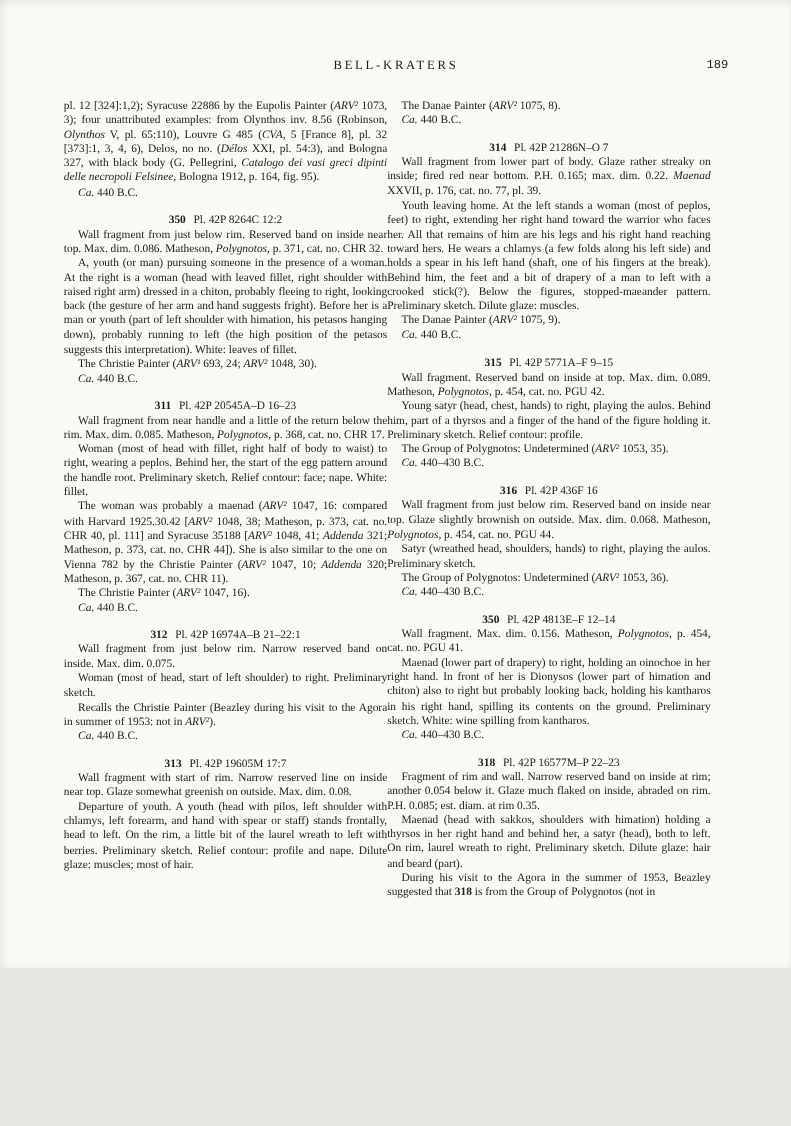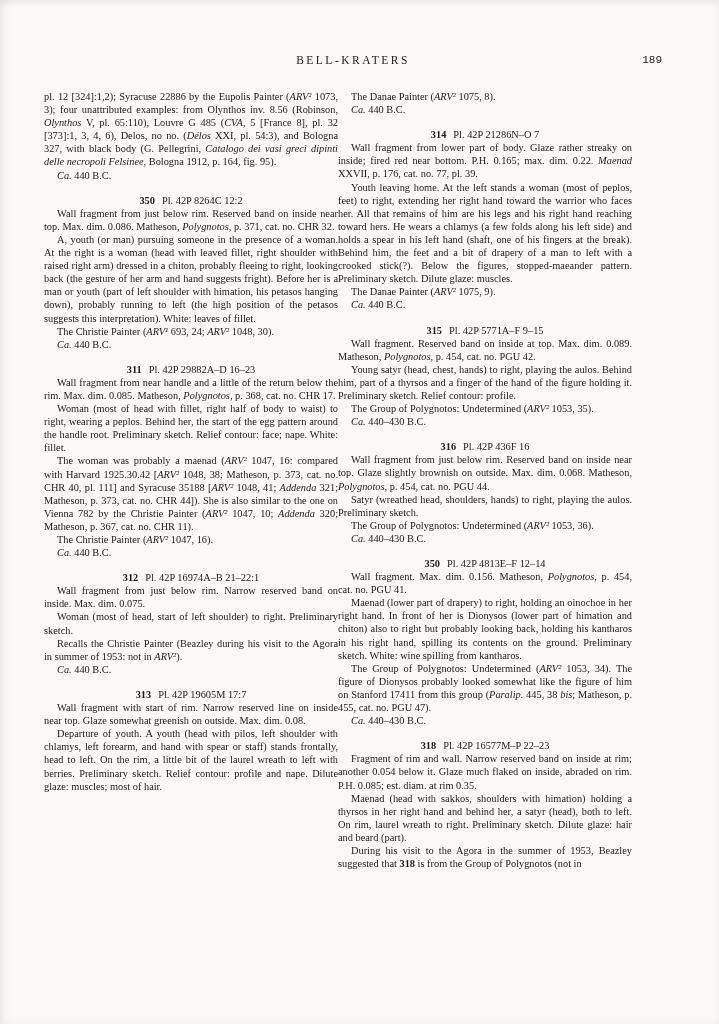--- a/index.html
+++ b/index.html
@@ -2,25 +2,25 @@
 <html lang="en" style="--paper: #faf9f5; --ink: #1c1b18;"><head>
 <meta charset="utf-8">
 <style>
   * { margin:0; padding:0; box-sizing:border-box; }
   html,body { width:719px; height:1024px; }
   body {
     background:#e8e6e0;
     font-family:"Liberation Serif","DejaVu Serif",serif;
   }
   .page {
-    width:719px; height:1024px;
+    width:719px; height:880px;
     background:var(--paper,#faf9f5);
     color:var(--ink,#1c1b18);
     position:relative;
-    padding:54px 57px 24px 44px;
+    padding:54px 57px 24px 58px;
     overflow:hidden;
     box-shadow: inset 4px 0 8px rgba(0,0,0,0.05), inset 0 4px 6px rgba(0,0,0,0.04);
   }
   .page-header {
     position:relative;
     text-align:center;
     font-size:11.5px;
     letter-spacing:2.5px;
     margin-bottom:24px;
     white-space:nowrap;
@@ -72,21 +72,21 @@
             <span class="entry-grid">C 12:2</span>
           </div>
           <p>Wall fragment from just below rim. Reserved band on inside near top. Max. dim. 0.086. Matheson, <i>Polygnotos</i>, p. 371, cat. no. CHR 32.</p>
           <p>A, youth (or man) pursuing someone in the presence of a woman. At the right is a woman (head with leaved fillet, right shoulder with raised right arm) dressed in a chiton, probably fleeing to right, looking back (the gesture of her arm and hand suggests fright). Before her is a man or youth (part of left shoulder with himation, his petasos hanging down), probably running to left (the high position of the petasos suggests this interpretation). White: leaves of fillet.</p>
           <p>The Christie Painter (<i>ARV¹</i> 693, 24; <i>ARV²</i> 1048, 30).</p>
           <p><i>Ca.</i> 440 B.C.</p>
         </div>
         <div class="block entry">
           <div class="entry-head">
             <span class="eh-left"><span class="entry-num">311</span><span class="entry-plate">Pl. 42</span></span>
-            <span class="entry-inv">P 29882</span>
+            <span class="entry-inv">P 20545</span>
             <span class="entry-grid">A–D 16–23</span>
           </div>
           <p>Wall fragment from near handle and a little of the return below the rim. Max. dim. 0.085. Matheson, <i>Polygnotos</i>, p. 368, cat. no. CHR 17.</p>
           <p>Woman (most of head with fillet, right half of body to waist) to right, wearing a peplos. Behind her, the start of the egg pattern around the handle root. Preliminary sketch. Relief contour: face; nape. White: fillet.</p>
           <p>The woman was probably a maenad (<i>ARV²</i> 1047, 16: compared with Harvard 1925.30.42 [<i>ARV²</i> 1048, 38; Matheson, p. 373, cat. no. CHR 40, pl. 111] and Syracuse 35188 [<i>ARV²</i> 1048, 41; <i>Addenda</i> 321; Matheson, p. 373, cat. no. CHR 44]). She is also similar to the one on Vienna 782 by the Christie Painter (<i>ARV²</i> 1047, 10; <i>Addenda</i> 320; Matheson, p. 367, cat. no. CHR 11).</p>
           <p>The Christie Painter (<i>ARV²</i> 1047, 16).</p>
           <p><i>Ca.</i> 440 B.C.</p>
         </div>
         <div class="block entry">
           <div class="entry-head">
@@ -148,21 +148,20 @@
           <p><i>Ca.</i> 440–430 B.C.</p>
         </div>
         <div class="block entry">
           <div class="entry-head">
             <span class="eh-left"><span class="entry-num">350</span><span class="entry-plate">Pl. 42</span></span>
             <span class="entry-inv">P 4813</span>
             <span class="entry-grid">E–F 12–14</span>
           </div>
           <p>Wall fragment. Max. dim. 0.156. Matheson, <i>Polygnotos</i>, p. 454, cat. no. PGU 41.</p>
           <p>Maenad (lower part of drapery) to right, holding an oinochoe in her right hand. In front of her is Dionysos (lower part of himation and chiton) also to right but probably looking back, holding his kantharos in his right hand, spilling its contents on the ground. Preliminary sketch. White: wine spilling from kantharos.</p>
-          <p>The Group of Polygnotos: Undetermined (<i>ARV²</i> 1053, 34). The figure of Dionysos probably looked somewhat like the figure of him on Stanford 17411 from this group (<i>Paralip.</i> 445, 38 <i>bis</i>; Matheson, p. 455, cat. no. PGU 47).</p>
           <p><i>Ca.</i> 440–430 B.C.</p>
         </div>
         <div class="block entry">
           <div class="entry-head">
             <span class="eh-left"><span class="entry-num">318</span><span class="entry-plate">Pl. 42</span></span>
             <span class="entry-inv">P 16577</span>
             <span class="entry-grid">M–P 22–23</span>
           </div>
           <p>Fragment of rim and wall. Narrow reserved band on inside at rim; another 0.054 below it. Glaze much flaked on inside, abraded on rim. P.H. 0.085; est. diam. at rim 0.35.</p>
           <p>Maenad (head with sakkos, shoulders with himation) holding a thyrsos in her right hand and behind her, a satyr (head), both to left. On rim, laurel wreath to right. Preliminary sketch. Dilute glaze: hair and beard (part).</p>

